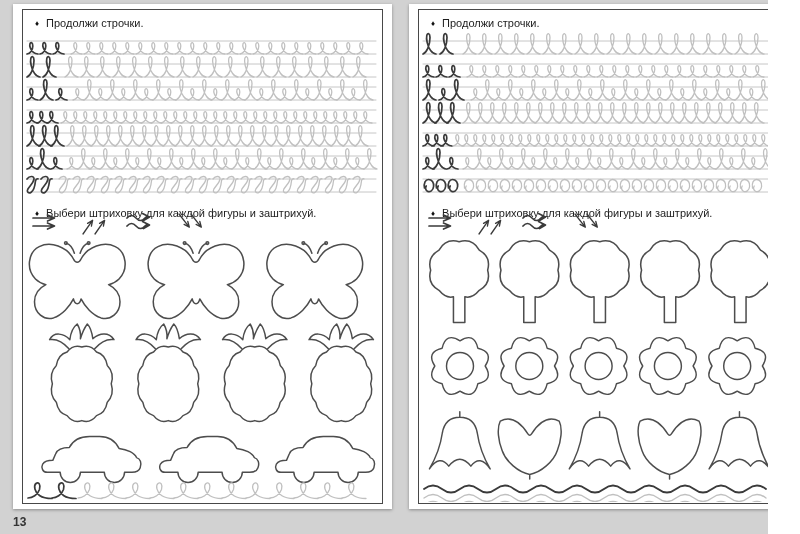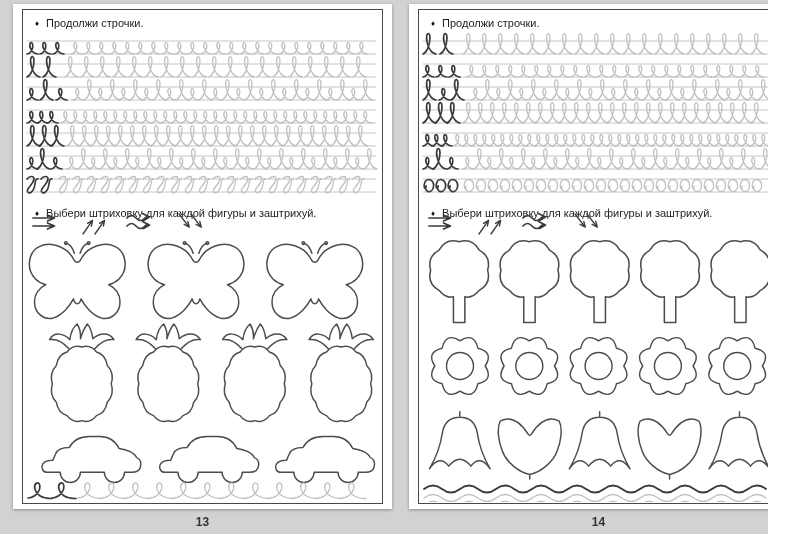--- a/index.html
+++ b/index.html
@@ -13,21 +13,21 @@
   .task1{top:7px;}
   .task2{top:197px;}
   .bullet{font-size:8px;vertical-align:1px;margin-right:7px;color:#111;}
   .canvas{position:absolute;left:0;top:0;width:358px;height:492px;}
   svg path, svg line, svg circle{fill:none;stroke-linecap:round;stroke-linejoin:round;}
   .ink{stroke:#3a3a3a;stroke-width:1.7;}
   .lite{stroke:#c0c0c0;stroke-width:1.3;}
   .guide{stroke:#b8b8b8;stroke-width:0.8;}
   .fig{stroke:#4d4d4d;stroke-width:1.6;}
   .figink{stroke:#3a3a3a;stroke-width:1.8;}
-  .pagenum{position:absolute;top:511px;width:379px;text-align:center;
+  .pagenum{position:absolute;top:511px;width:379px;text-align:left;
            font-size:12px;font-weight:bold;color:#333;}
 </style>
 </head>
 <body>
 
 <div class="spread">
 
   <section class="page-wrap" style="left:13px">
     <div class="sheet">
       <div class="frame">
@@ -657,16 +657,15 @@
           </g>
 
           <g>
             <path class="figink" d="M5 479 q9 -7 18 0 q9 7 18 0 q9 -7 18 0 q9 7 18 0 q9 -7 18 0 q9 7 18 0 q9 -7 18 0 q9 7 18 0 q9 -7 18 0 q9 7 18 0 q9 -7 18 0 q9 7 18 0 q9 -7 18 0 q9 7 18 0 q9 -7 18 0 q9 7 18 0 q9 -7 18 0 q9 7 18 0 q9 -7 18 0"></path>
             <path class="lite" transform="translate(0,9)" d="M5 479 q9 -7 18 0 q9 7 18 0 q9 -7 18 0 q9 7 18 0 q9 -7 18 0 q9 7 18 0 q9 -7 18 0 q9 7 18 0 q9 -7 18 0 q9 7 18 0 q9 -7 18 0 q9 7 18 0 q9 -7 18 0 q9 7 18 0 q9 -7 18 0 q9 7 18 0 q9 -7 18 0 q9 7 18 0 q9 -7 18 0"></path>
             <path class="lite" transform="translate(0,16)" d="M5 479 q9 -7 18 0 q9 7 18 0 q9 -7 18 0 q9 7 18 0 q9 -7 18 0 q9 7 18 0 q9 -7 18 0 q9 7 18 0 q9 -7 18 0 q9 7 18 0 q9 -7 18 0 q9 7 18 0 q9 -7 18 0 q9 7 18 0 q9 -7 18 0 q9 7 18 0 q9 -7 18 0 q9 7 18 0 q9 -7 18 0"></path>
           </g>
         </svg>
       </div>
     </div>
-    <div class="pagenum">14</div>
   </section>
 
 </div>
 
 </body></html>

